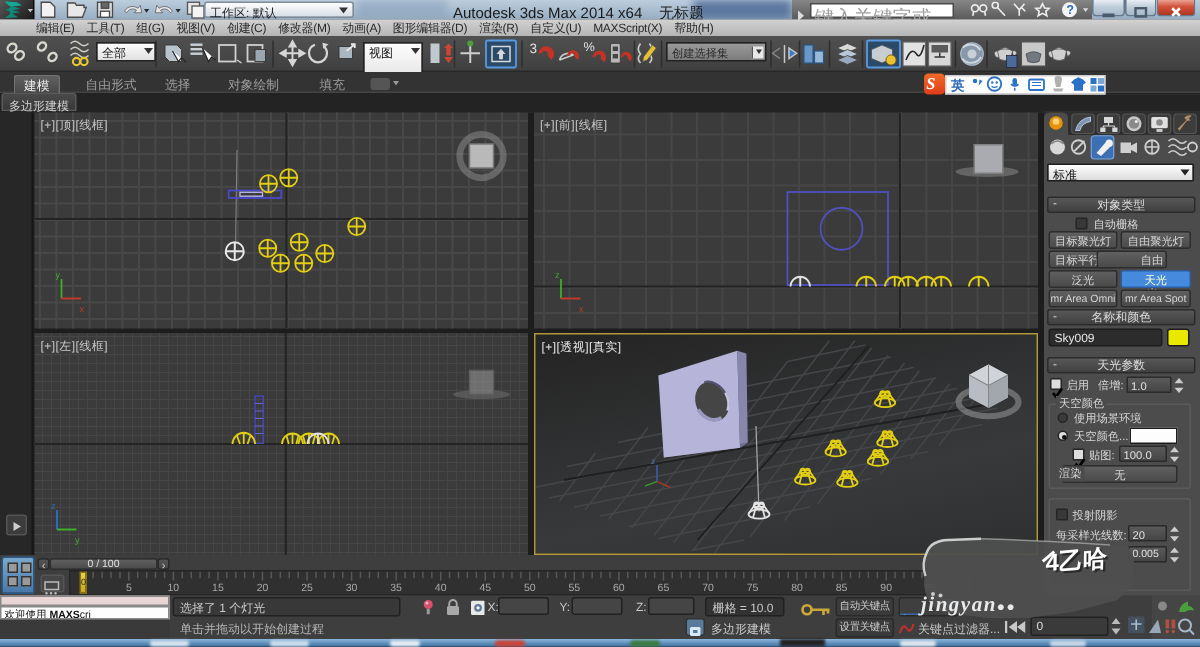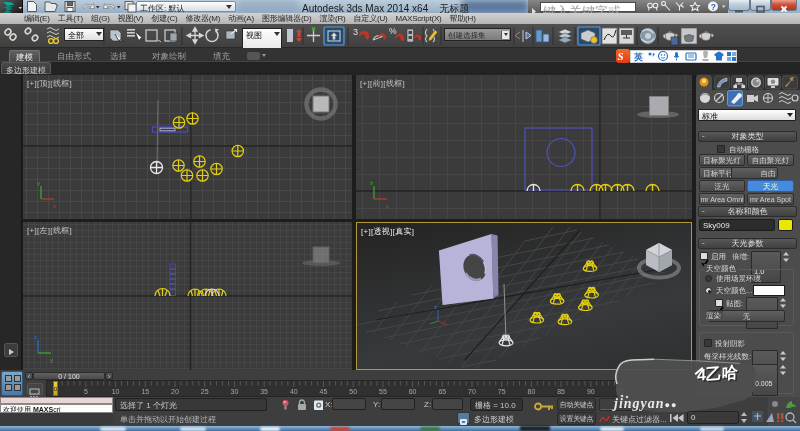--- a/index.html
+++ b/index.html
@@ -22,21 +22,21 @@
 #vpzone{position:absolute;top:75px;left:0;width:800px;height:295px;background:#1d1d1d;}
 .vp{position:absolute;overflow:hidden;}
 .vplabel{position:absolute;top:3px;left:4px;font-size:8px;color:#c8c8c8;z-index:5;white-space:nowrap;letter-spacing:0.3px;}
 
 #cmdpanel{position:absolute;top:63px;left:696px;width:104px;height:334px;background:#4c4c4c;}
 .rollhdr{position:absolute;left:2px;width:99px;height:11px;background:linear-gradient(#585858,#404040);border:1px solid #2c2c2c;border-radius:2px;font-size:8px;color:#dcdcdc;text-align:center;line-height:10px;}
 .rollhdr i{position:absolute;left:3px;top:-1px;font-style:normal;}
 .cbtn{position:absolute;height:12px;background:linear-gradient(#606060,#4a4a4a);border:1px solid #2d2d2d;border-radius:2px;font-size:7.5px;color:#d6d6d6;text-align:center;line-height:11px;}
 .cbtn.sel{background:#468add;color:#ffffd0;border-color:#2d5d9e;}
 .ctext{position:absolute;font-size:7.5px;color:#d6d6d6;white-space:nowrap;}
-.spin{position:absolute;height:11px;background:linear-gradient(#5a5a5a,#464646);border:1px solid #2a2a2a;border-radius:1px;font-size:7.5px;color:#e0e0e0;padding:15px 2px;}
+.spin{position:absolute;height:11px;background:linear-gradient(#5a5a5a,#464646);border:1px solid #2a2a2a;border-radius:1px;font-size:7.5px;color:#e0e0e0;padding:1px 2px;}
 .chk{position:absolute;width:8px;height:8px;background:#383838;border:1px solid #252525;border-radius:1px;}
 .radio{position:absolute;width:7px;height:7px;background:#3a3a3a;border:1px solid #252525;border-radius:50%;}
 
 #trackzone{position:absolute;top:370px;left:0;width:696px;height:27px;background:#3e3e3e;}
 #statusbar{position:absolute;top:397px;left:0;width:768px;height:30px;background:#3e3e3e;}
 #taskbar{position:absolute;top:426px;left:0;width:800px;height:5px;background:linear-gradient(#8cb8dc,#3e6f9f);}
 .fld{position:absolute;background:#323232;border:1px solid #212121;border-radius:2px;}
 .stxt{position:absolute;font-size:8px;color:#c9c9c9;white-space:nowrap;}
 .sbtn{position:absolute;background:linear-gradient(#565656,#444);border:1px solid #2a2a2a;border-radius:2px;font-size:7.5px;color:#ccc;text-align:center;}
 </style></head>

